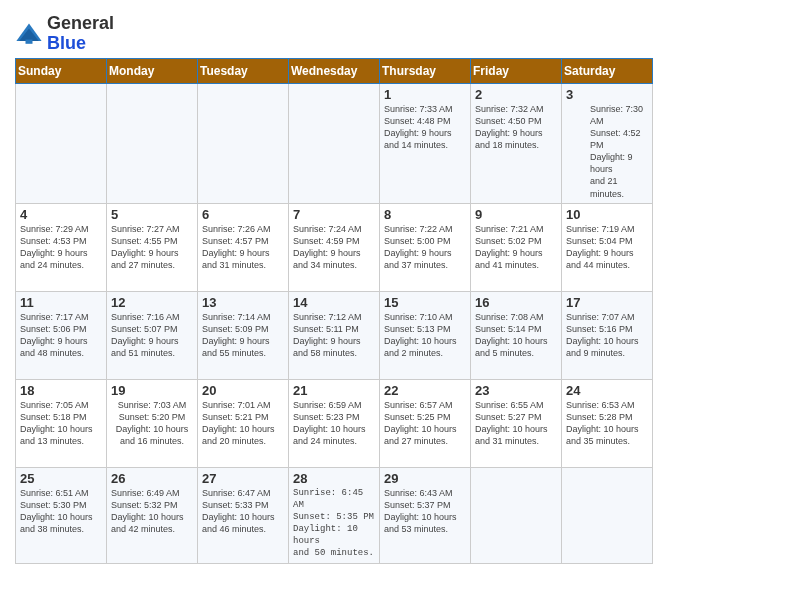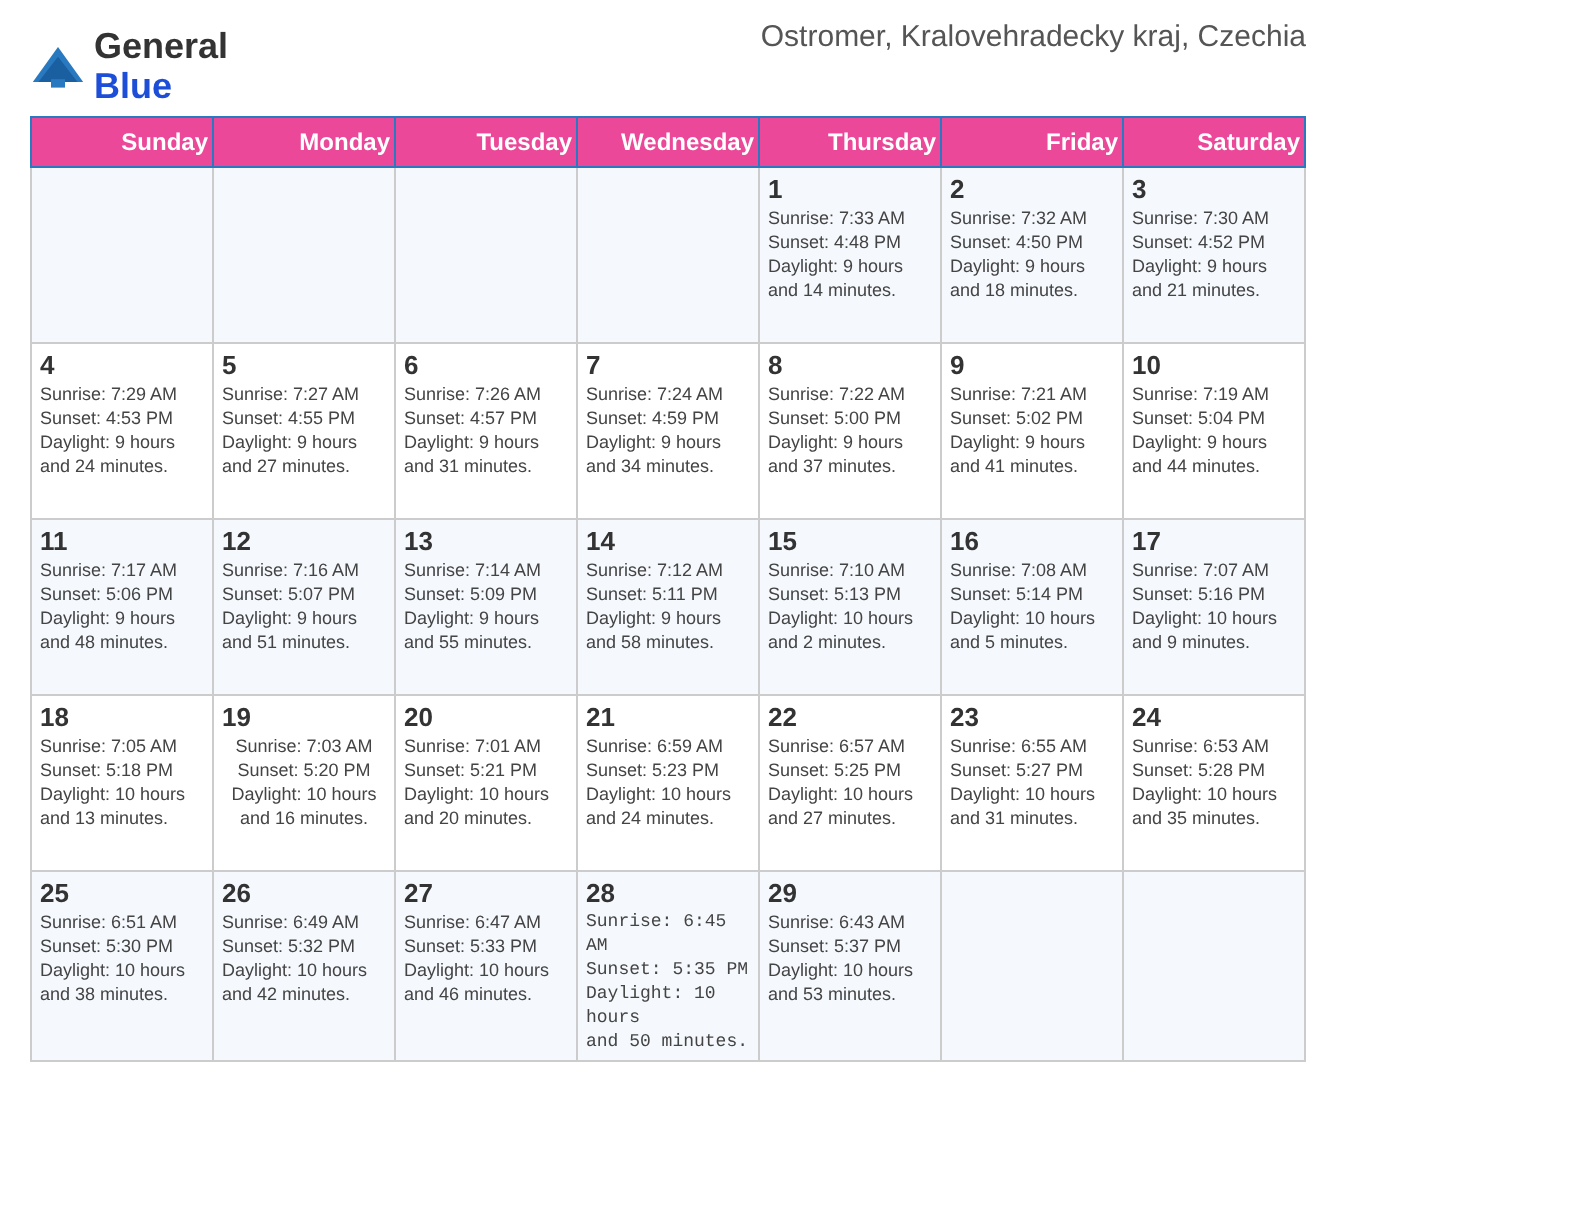--- a/index.html
+++ b/index.html
@@ -49,23 +49,23 @@
     .subtitle {
       font-size: 15px;
       color: #555;
     }
     table {
       width: 100%;
       border-collapse: collapse;
       table-layout: fixed;
     }
     .day-header {
-      background-color: #ec4899;
+      background-color: #a16207;
       color: #fff;
-      text-align: right;
+      text-align: left;
       font-size: 12px;
       font-weight: bold;
       padding: 5px 2px;
       border: 1px solid #2979c0;
     }
     td {
       border: 1px solid #ccc;
       vertical-align: top;
       padding: 3px 4px;
       font-size: 9.5px;
@@ -102,21 +102,20 @@
         <rect x="15" y="28" width="10" height="6" fill="#2979c0"></rect>
       </svg>
       <div>
         <div class="logo-text">
           <span>General</span><br>
           <span class="blue">Blue</span>
         </div>
       </div>
     </div>
     <div class="title-block">
-      <div class="subtitle">Ostromer, Kralovehradecky kraj, Czechia</div>
     </div>
   </div>
 
   <table>
     <thead>
       <tr>
       <th class="day-header">Sunday</th>
           <th class="day-header">Monday</th>
           <th class="day-header">Tuesday</th>
           <th class="day-header">Wednesday</th>
@@ -140,21 +139,21 @@
           </td>
           <td>
             <span class="date-num">2</span>
             <div class="cell-text" style="white-space: pre-line;">Sunrise: 7:32 AM
 Sunset: 4:50 PM
 Daylight: 9 hours
 and 18 minutes.</div>
           </td>
           <td>
             <span class="date-num">3</span>
-            <div class="cell-text" style="white-space: pre-line;">Sunrise: 7:30 AM
+            <div class="cell-text" style="white-space: pre-line; margin-left: 24px;">Sunrise: 7:30 AM
 Sunset: 4:52 PM
 Daylight: 9 hours
 and 21 minutes.</div>
           </td>
         </tr>
         <tr>
           <td>
             <span class="date-num">4</span>
             <div class="cell-text" style="white-space: pre-line;">Sunrise: 7:29 AM
 Sunset: 4:53 PM

